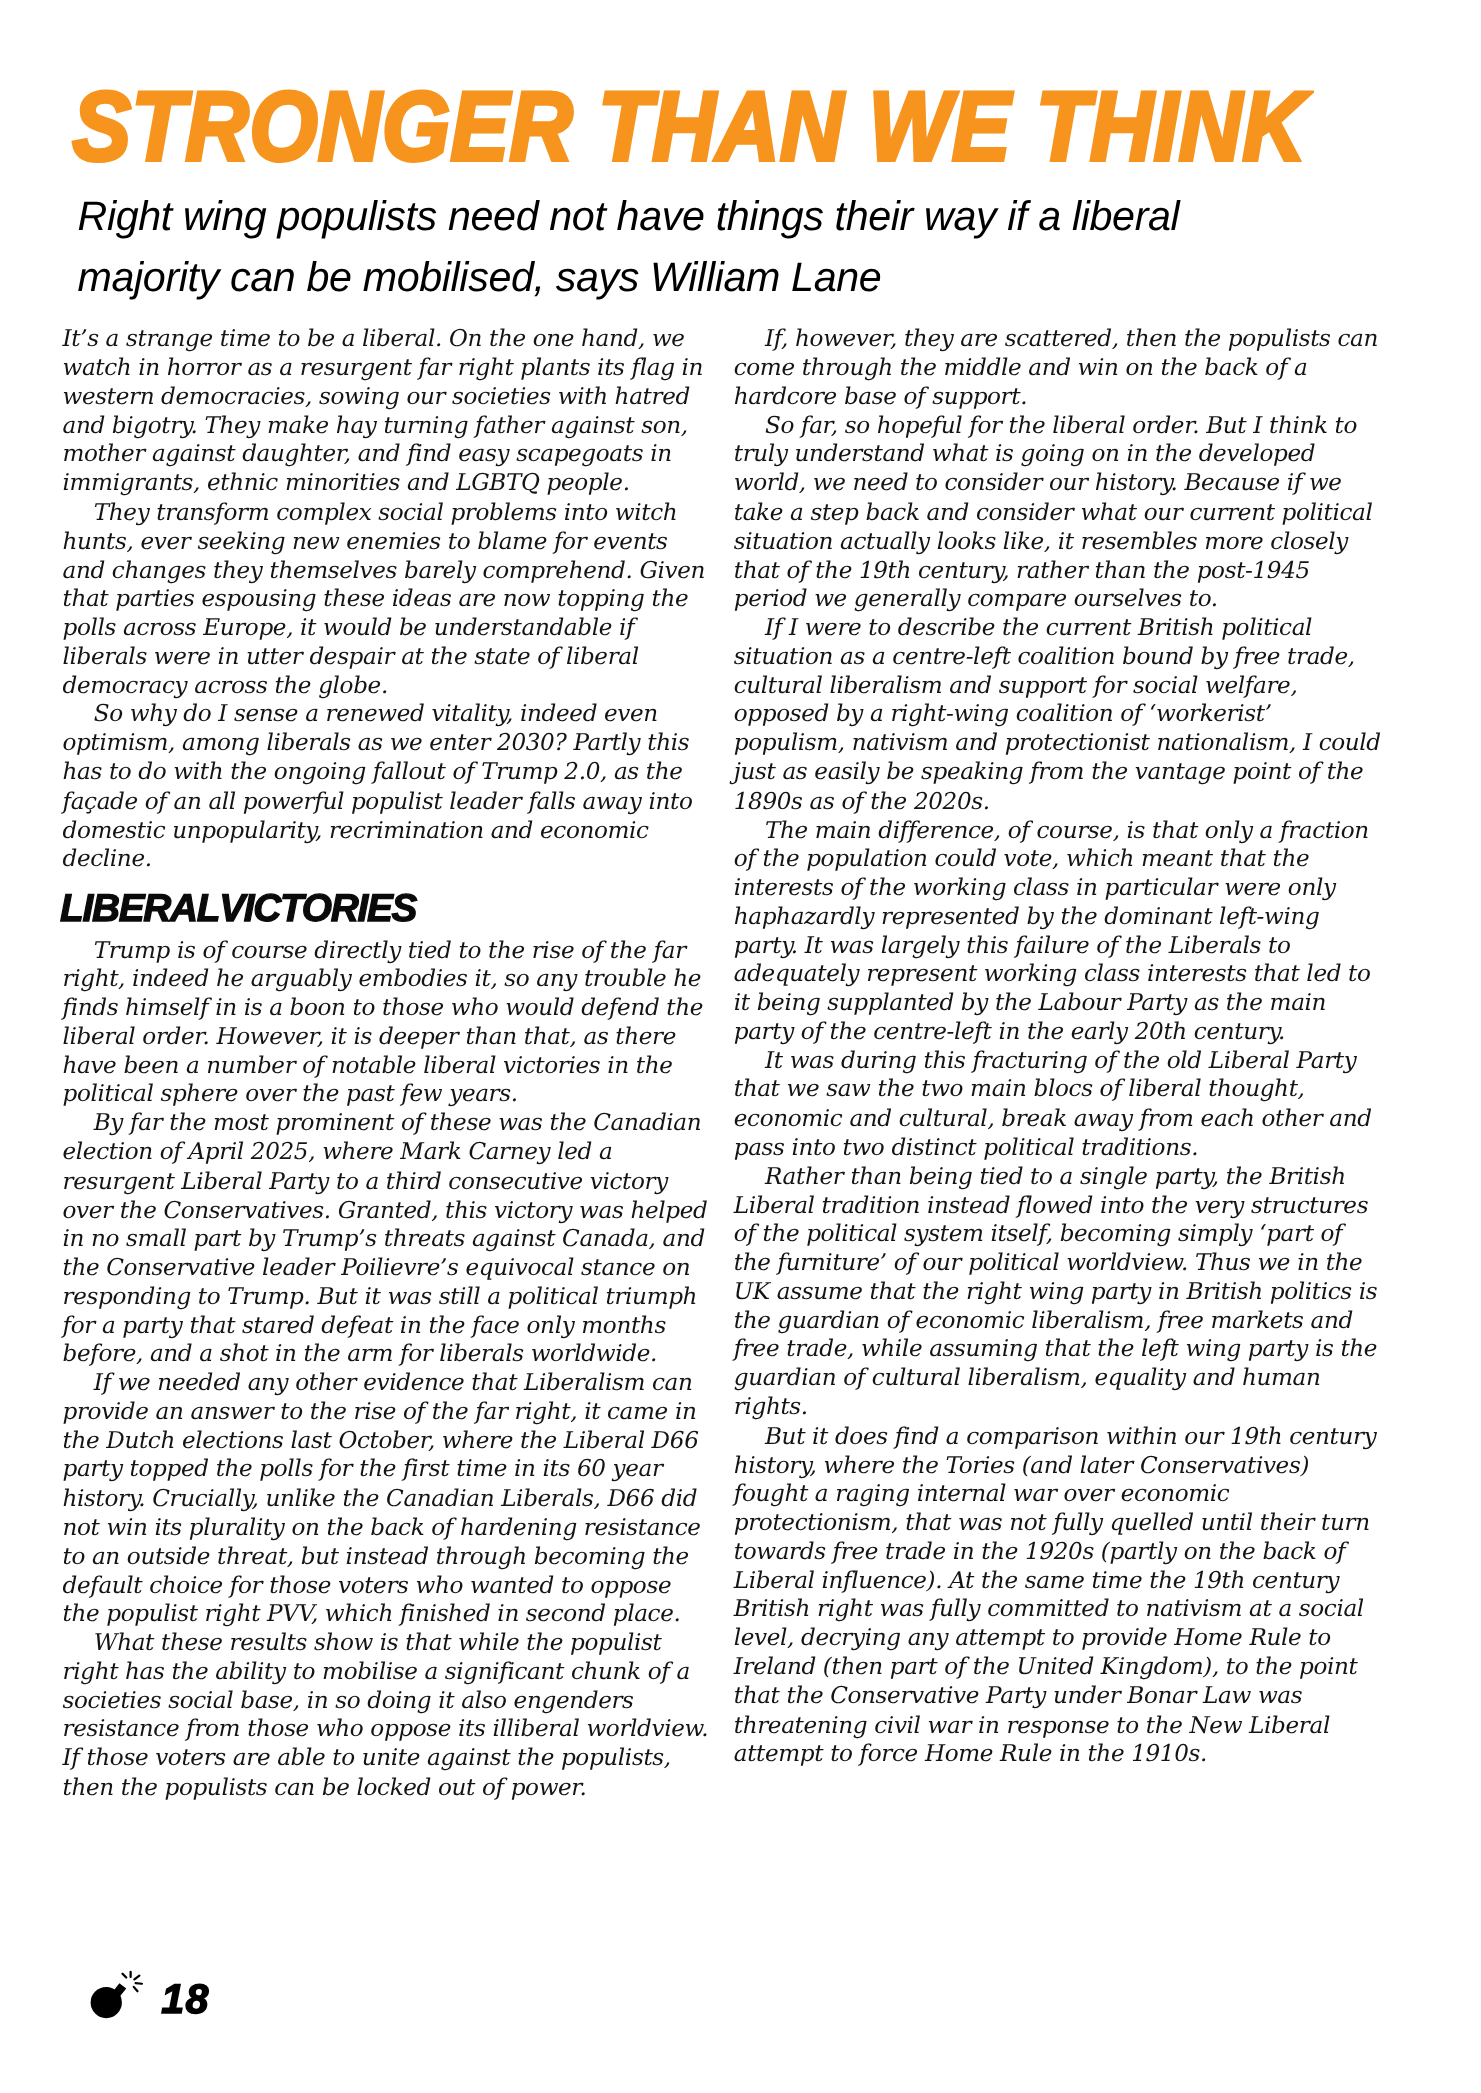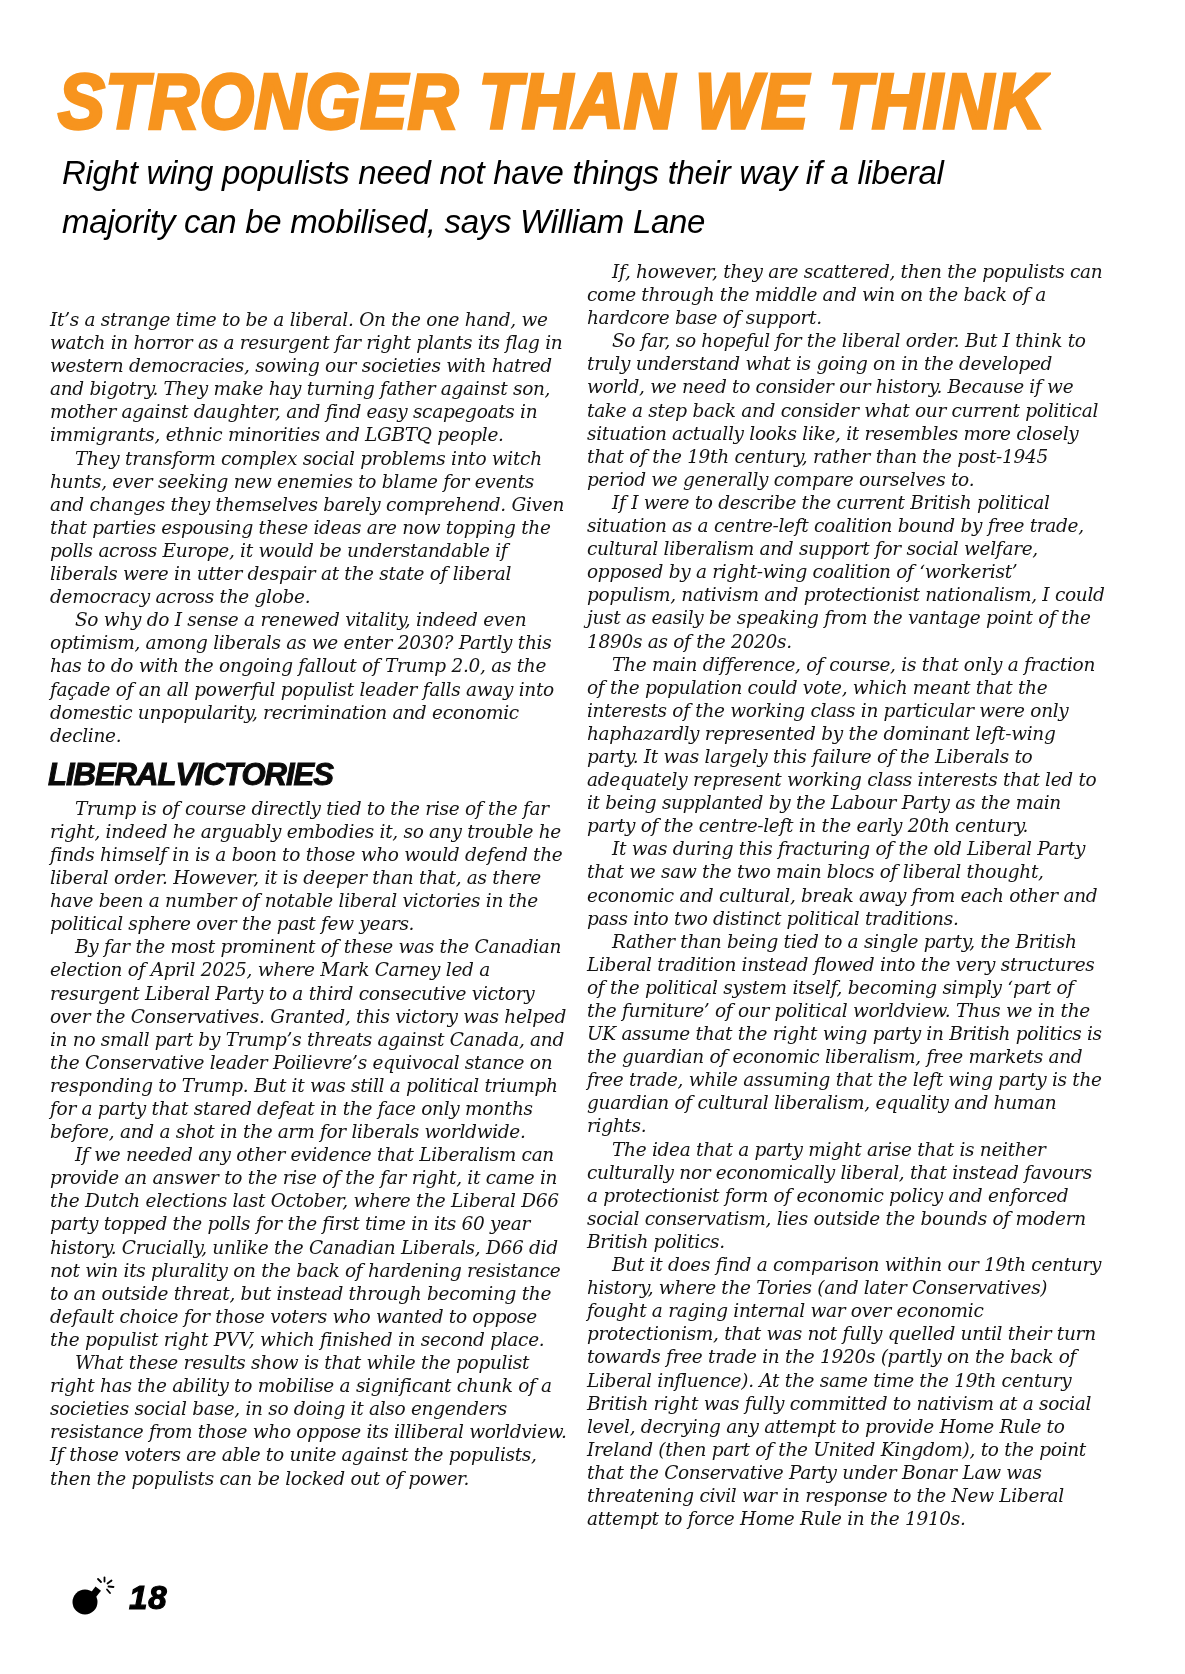--- a/index.html
+++ b/index.html
@@ -42,21 +42,21 @@
   .column { width:519px; }
   .body-paragraph {
     margin:0;
     font-family:"DejaVu Serif", serif;
     font-size:18.5px;
     line-height:23.1px;
     letter-spacing:-0.3px;
     text-indent:25px;
     text-align:left;
   }
-  .body-paragraph.no-indent { text-indent:0;margin-top:48px; }
+  .body-paragraph.no-indent { text-indent:0; }
   .section-heading {
     margin:10px 0 4px -2px;
     font-family:"Liberation Sans", sans-serif;
     font-weight:900;
     font-size:31px;
     letter-spacing:-1px;
     word-spacing:-7px;
     color:#0a0a0a;
     -webkit-text-stroke:1px #0a0a0a;
   }
@@ -98,21 +98,20 @@
       <p class="body-paragraph">What these results show is that while the populist right has the ability to mobilise a significant chunk of a societies social base, in so doing it also engenders resistance from those who oppose its illiberal worldview. If those voters are able to unite against the populists, then the populists can be locked out of power.</p>
     </div>
 
     <div class="column">
       <p class="body-paragraph">If, however, they are scattered, then the populists can come through the middle and win on the back of a hardcore base of support.</p>
       <p class="body-paragraph">So far, so hopeful for the liberal order. But I think to truly understand what is going on in the developed world, we need to consider our history. Because if we take a step back and consider what our current political situation actually looks like, it resembles more closely that of the 19th century, rather than the post-1945 period we generally compare ourselves to.</p>
       <p class="body-paragraph">If I were to describe the current British political situation as a centre-left coalition bound by free trade, cultural liberalism and support for social welfare, opposed by a right-wing coalition of ‘workerist’ populism, nativism and protectionist nationalism, I could just as easily be speaking from the vantage point of the 1890s as of the 2020s.</p>
       <p class="body-paragraph">The main difference, of course, is that only a fraction of the population could vote, which meant that the interests of the working class in particular were only haphazardly represented by the dominant left-wing party. It was largely this failure of the Liberals to adequately represent working class interests that led to it being supplanted by the Labour Party as the main party of the centre-left in the early 20th century.</p>
       <p class="body-paragraph">It was during this fracturing of the old Liberal Party that we saw the two main blocs of liberal thought, economic and cultural, break away from each other and pass into two distinct political traditions.</p>
       <p class="body-paragraph">Rather than being tied to a single party, the British Liberal tradition instead flowed into the very structures of the political system itself, becoming simply ‘part of the furniture’ of our political worldview. Thus we in the UK assume that the right wing party in British politics is the guardian of economic liberalism, free markets and free trade, while assuming that the left wing party is the guardian of cultural liberalism, equality and human rights.</p>
-      <p class="body-paragraph">The idea that a party might arise that is neither culturally nor economically liberal, that instead favours a protectionist form of economic policy and enforced social conservatism, lies outside the bounds of modern British politics.</p>
       <p class="body-paragraph">But it does find a comparison within our 19th century history, where the Tories (and later Conservatives) fought a raging internal war over economic protectionism, that was not fully quelled until their turn towards free trade in the 1920s (partly on the back of Liberal influence). At the same time the 19th century British right was fully committed to nativism at a social level, decrying any attempt to provide Home Rule to Ireland (then part of the United Kingdom), to the point that the Conservative Party under Bonar Law was threatening civil war in response to the New Liberal attempt to force Home Rule in the 1910s.</p>
     </div>
 
   </div>
 
   <div class="footer">
     <span>
       <svg width="46" height="40" viewBox="0 0 46 40" aria-hidden="true">
         <circle cx="15" cy="26" r="12.5" fill="#000000"></circle>
         <path d="M20.5 17 L25.5 10.5 L31 14.7 L26 21 Z" fill="#000000"></path>

